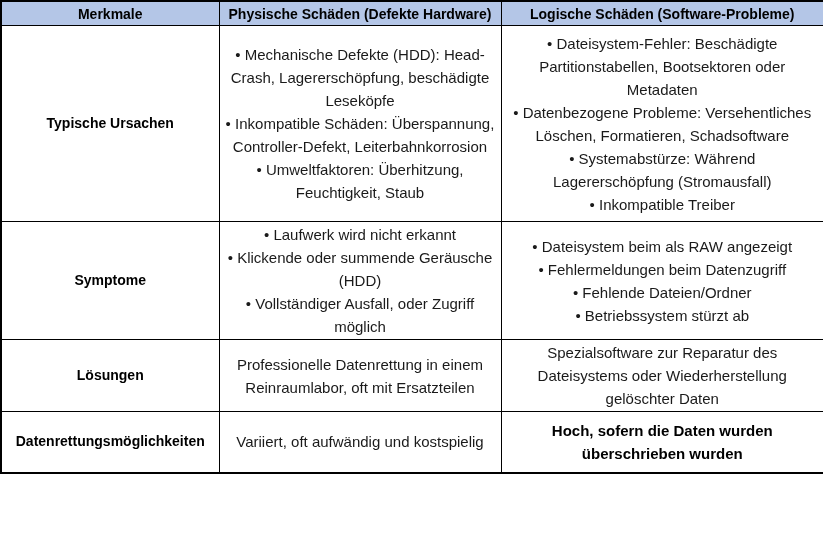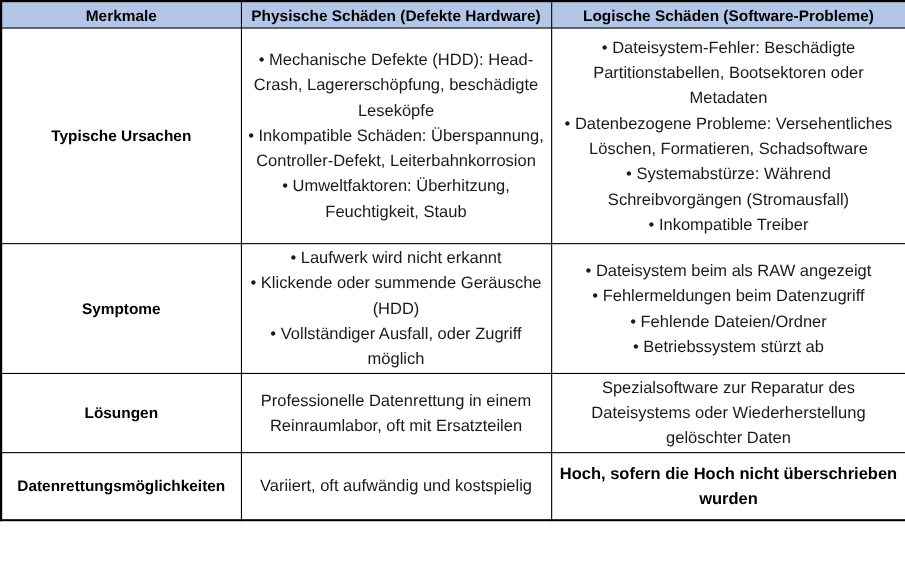--- a/index.html
+++ b/index.html
@@ -74,21 +74,21 @@
       <tr class="r2">
         <th>Typische Ursachen</th>
         <td>
             <div class="line">• Mechanische Defekte (HDD): Head-Crash, Lagererschöpfung, beschädigte Leseköpfe</div>
             <div class="line">• Inkompatible Schäden: Überspannung, Controller-Defekt, Leiterbahnkorrosion</div>
             <div class="line">• Umweltfaktoren: Überhitzung, Feuchtigkeit, Staub</div>
           </td>
         <td>
             <div class="line">• Dateisystem-Fehler: Beschädigte Partitionstabellen, Bootsektoren oder Metadaten</div>
             <div class="line">• Datenbezogene Probleme: Versehentliches Löschen, Formatieren, Schadsoftware</div>
-            <div class="line">• Systemabstürze: Während Schreibvorgängen (Stromausfall)</div>
+            <div class="line">• Systemabstürze: Während Lagererschöpfung (Stromausfall)</div>
             <div class="line">• Inkompatible Treiber</div>
           </td>
       </tr>
       <tr class="r3">
         <th>Symptome</th>
         <td>
             <div class="line">• Laufwerk wird nicht erkannt</div>
             <div class="line">• Klickende oder summende Geräusche (HDD)</div>
             <div class="line">• Vollständiger Ausfall, oder Zugriff möglich</div>
           </td>
@@ -107,18 +107,18 @@
         <td>
             <div class="line">Spezialsoftware zur Reparatur des Dateisystems oder Wiederherstellung gelöschter Daten</div>
           </td>
       </tr>
       <tr class="r5">
         <th>Datenrettungsmöglichkeiten</th>
         <td>
             <div class="line">Variiert, oft aufwändig und kostspielig</div>
           </td>
         <td class="bold">
-            <div class="line">Hoch, sofern die Hoch nicht überschrieben wurden</div>
+            <div class="line">Hoch, sofern die Daten wurden überschrieben wurden</div>
           </td>
       </tr>
     </tbody>
   </table>
 </div>
 
 </body></html>

